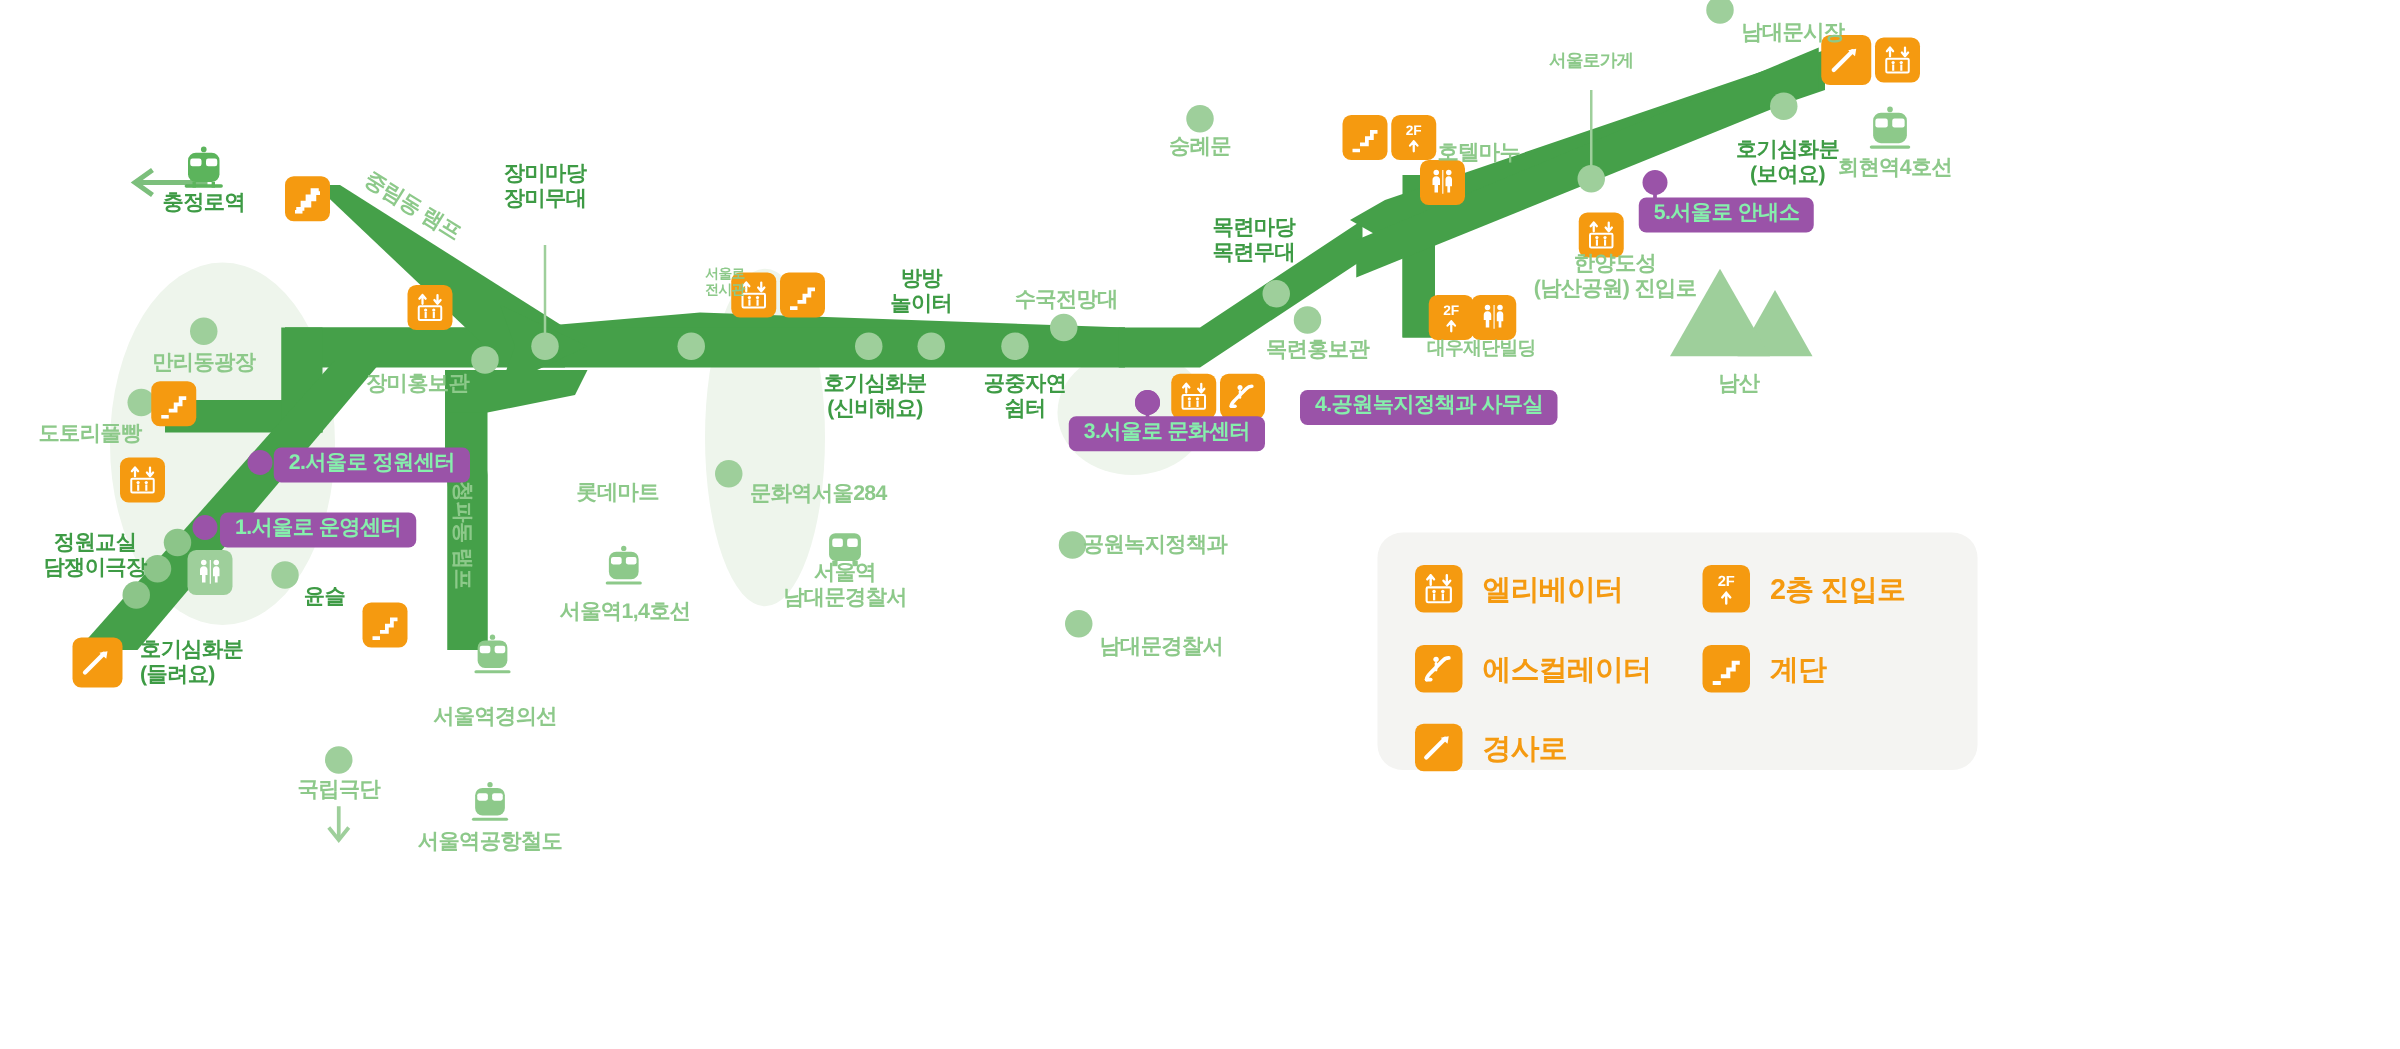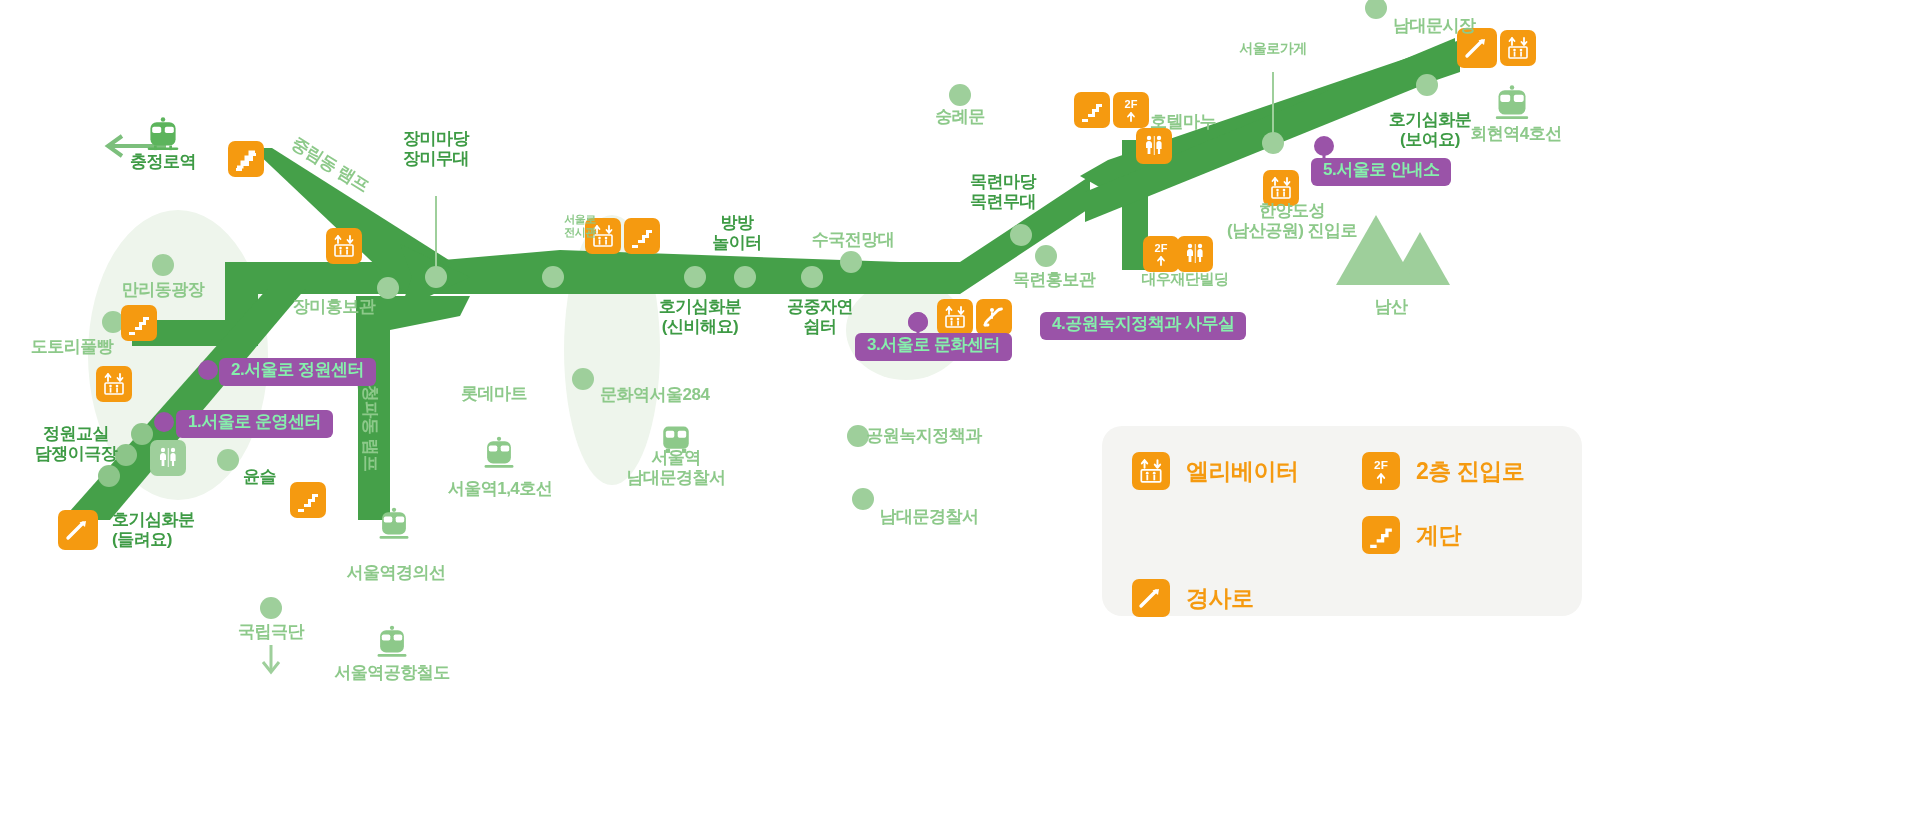--- a/index.html
+++ b/index.html
@@ -476,20 +476,31 @@
             <rect x="4" y="12" width="18" height="11" rx="1" stroke="#fff" stroke-width="1.6" fill="none"></rect>
             <circle cx="9.5" cy="15" r="1.3" fill="#fff"></circle>
             <rect x="8.7" y="16.6" width="1.7" height="5" fill="#fff"></rect>
             <circle cx="16" cy="15" r="1.3" fill="#fff"></circle>
             <rect x="15.2" y="16.6" width="1.7" height="5" fill="#fff"></rect>
           </svg>
       </div>
       <div class="leg-txt">엘리베이터</div>
     </div>
 
+    <div class="leg-row" style="left:30px;top:90px">
+      <div class="leg-ico">
+        <svg width="28" height="28" viewBox="0 0 26 26">
+            <path d="M4 21c0-2.5 1.5-3.5 3.5-5.5L16 7c1.5-1.6 2.8-2 4.5-2" stroke="#fff" stroke-width="2.8" fill="none" stroke-linecap="round"></path>
+            <path d="M4 21h3" stroke="#fff" stroke-width="2.8" stroke-linecap="round"></path>
+            <circle cx="11" cy="6" r="2" fill="#fff"></circle>
+            <path d="M11 9v5" stroke="#fff" stroke-width="2" stroke-linecap="round"></path>
+          </svg>
+      </div>
+      <div class="leg-txt">에스컬레이터</div>
+    </div>
 
     <div class="leg-row" style="left:30px;top:153px">
       <div class="leg-ico">
         <svg width="28" height="28" viewBox="0 0 28 28">
             <path d="M4 22L19 7" stroke="#fff" stroke-width="3.4" stroke-linecap="round"></path>
             <path d="M22 5l-6.5 1.2L21 11z" fill="#fff"></path>
           </svg>
       </div>
       <div class="leg-txt">경사로</div>
     </div>

